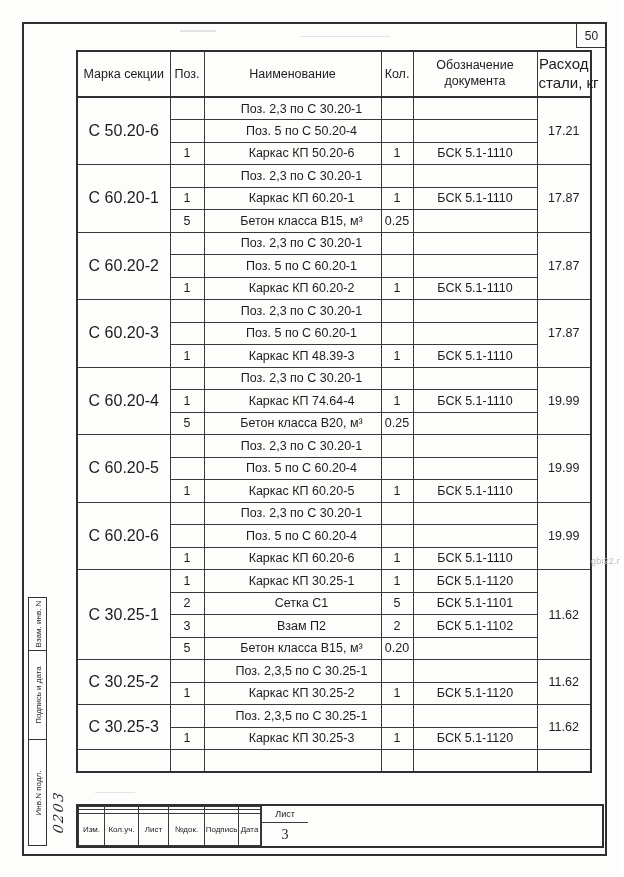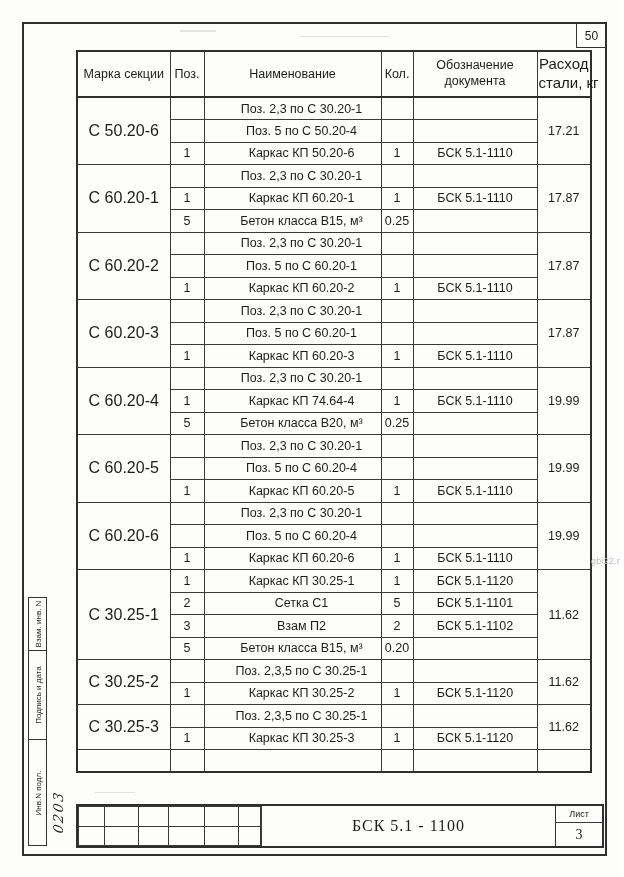--- a/index.html
+++ b/index.html
@@ -221,21 +221,21 @@
           <td class="steel-cell" rowspan="3">17.87</td>
         </tr>
         <tr>
           <td class="pos-cell"></td>
           <td class="name-cell">Поз. 5 по С 60.20-1</td>
           <td class="qty-cell"></td>
           <td class="doc-cell"></td>
         </tr>
         <tr>
           <td class="pos-cell">1</td>
-          <td class="name-cell">Каркас КП 60.20-3</td>
+          <td class="name-cell">Каркас КП 48.39-3</td>
           <td class="qty-cell">1</td>
           <td class="doc-cell">БСК 5.1-1110</td>
         </tr>
         <tr>
           <td class="mark-cell" rowspan="3">С 60.20-4</td>
           <td class="pos-cell"></td>
           <td class="name-cell">Поз. 2,3 по С 30.20-1</td>
           <td class="qty-cell"></td>
           <td class="doc-cell"></td>
           <td class="steel-cell" rowspan="3">19.99</td>
@@ -393,22 +393,29 @@
             <td></td>
       </tr>
       <tr>
         <td></td>
             <td></td>
         <td></td>
             <td></td>
         <td></td>
             <td></td>
       </tr>
+      <tr>
+        <td>Изм.</td>
+        <td>Кол.уч.</td>
+        <td>Лист</td>
+        <td>№док.</td>
+        <td>Подпись</td>
+        <td>Дата</td>
+      </tr>
     </tbody>
       </table>
-    <div class="tb-center">БСК 5.1 - 1100</div>
     <div class="tb-sheet">
       <div class="tb-sheet-label">Лист</div>
       <div class="tb-sheet-num">3</div>
     </div>
   </div>
 
 </div>
 
 </body></html>

